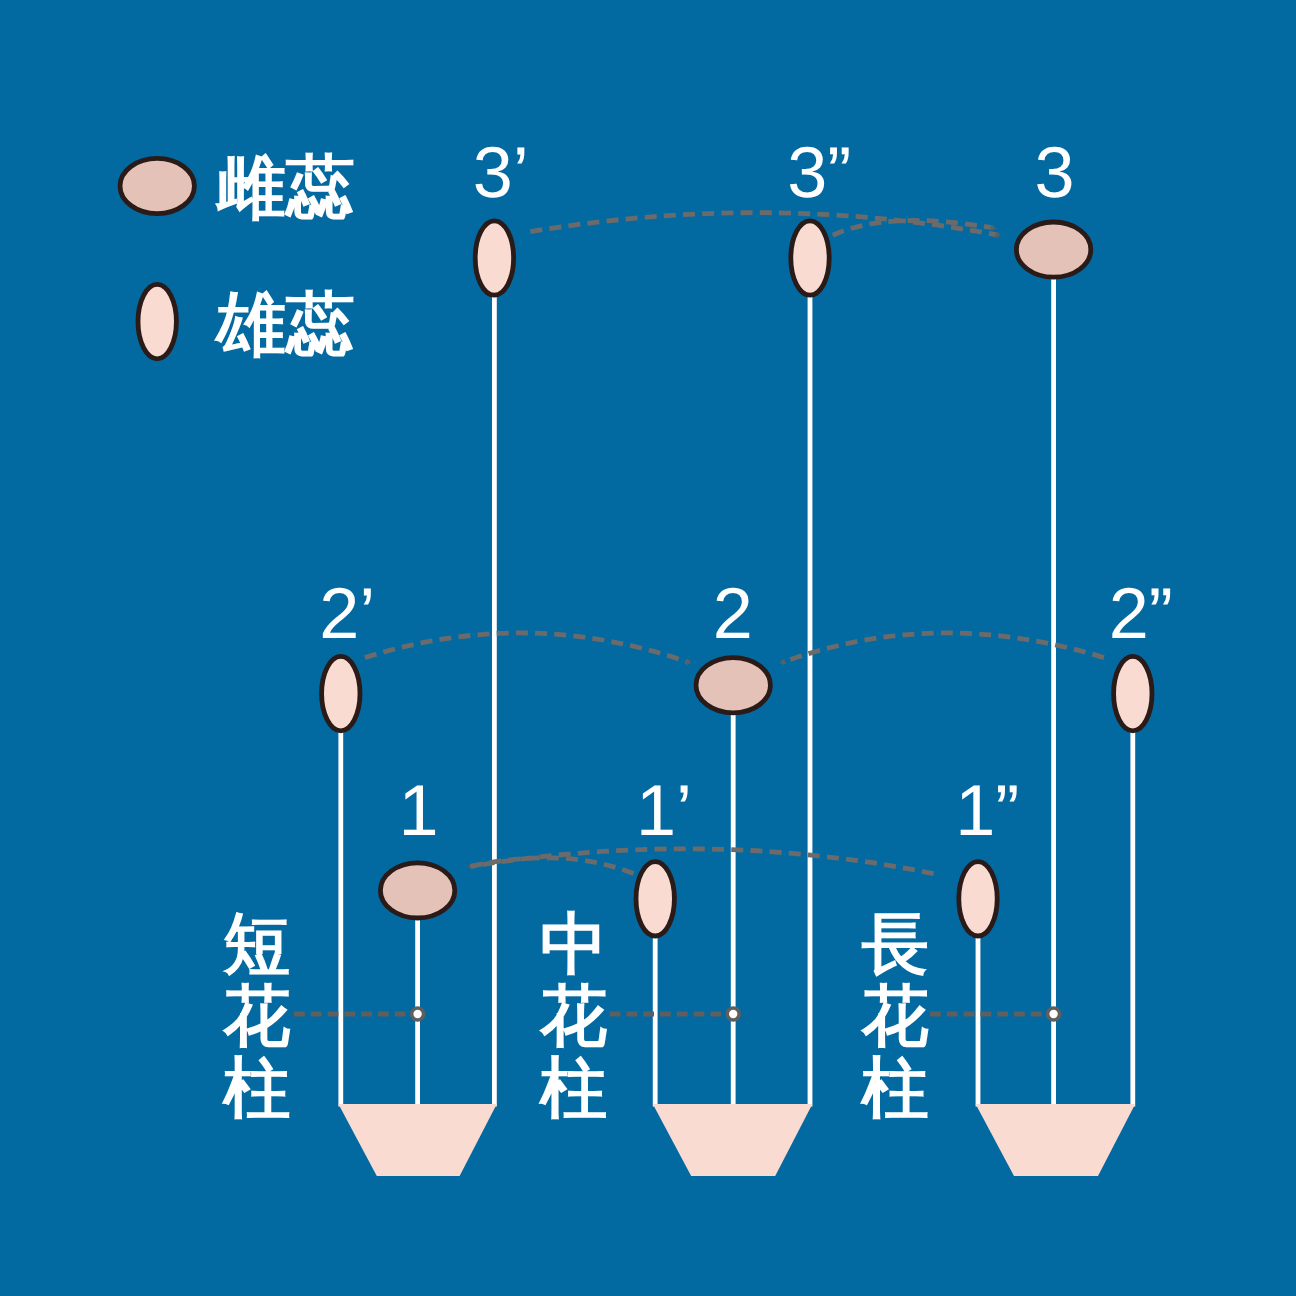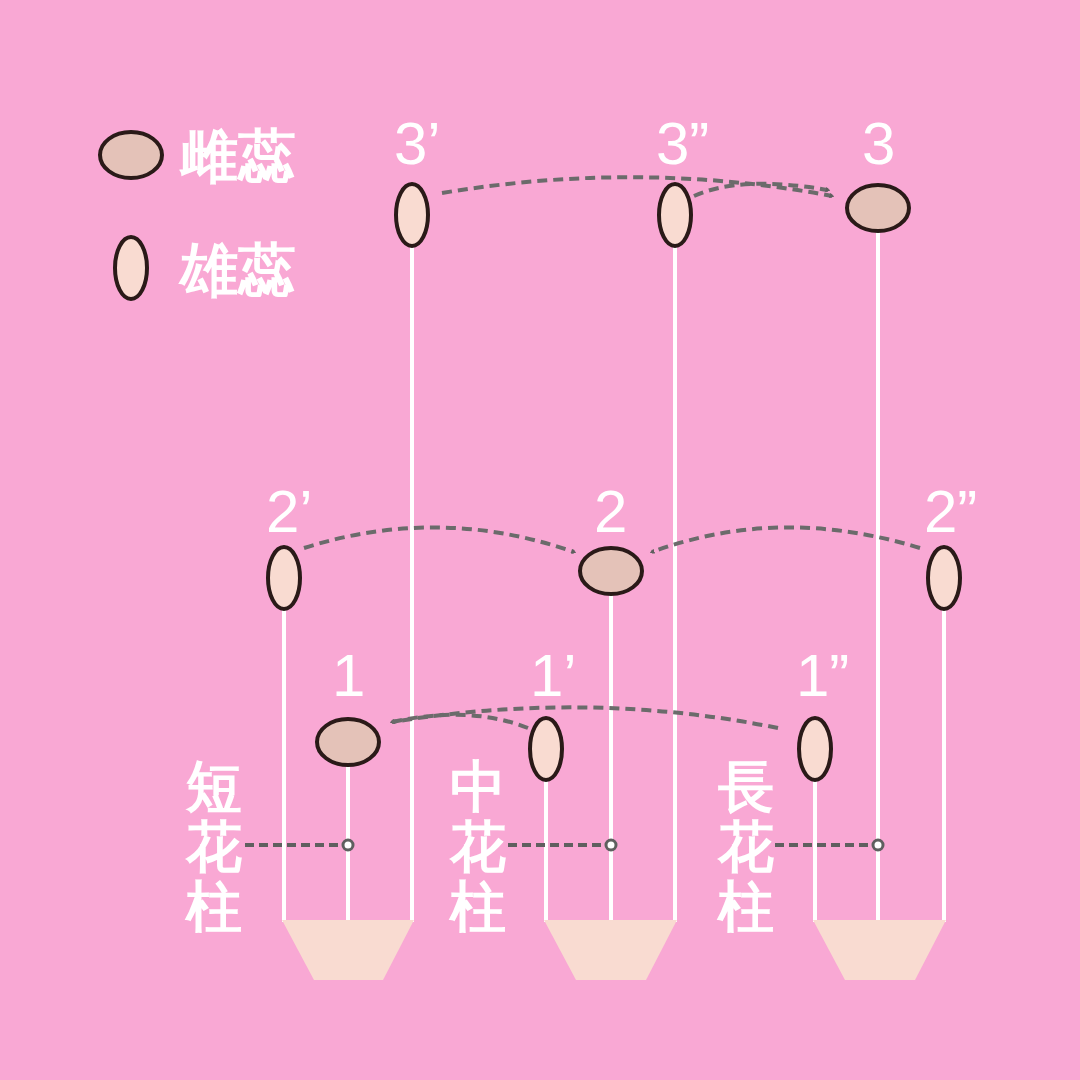--- a/index.html
+++ b/index.html
@@ -1,17 +1,17 @@
 <!DOCTYPE html>
 <html><head>
   <meta charset="utf-8">
   <style>
     html, body { margin: 0; padding: 0; background: #131313; }
     body { width: 1080px; height: 1080px; overflow: hidden; }
-    #stage { position: relative; width: 1080px; height: 1080px; background: #f9a8d4; }
+    #stage { position: relative; width: 1080px; height: 1080px; background: #0369a1; }
     svg { position: absolute; left: 0; top: 0; }
     .lbl { font-family: "Liberation Sans", "DejaVu Sans", sans-serif; fill: #ffffff; }
     .num { font-size: 60px; }
     .cjk { font-family: "DejaVu Sans", sans-serif; font-size: 58px; font-weight: bold; fill: #ffffff; }
     .vlabel { font-family: "DejaVu Sans", sans-serif; font-size: 56px; font-weight: bold; fill: #ffffff; }
   </style>
 </head>
 <body>
 
 <div id="stage">

